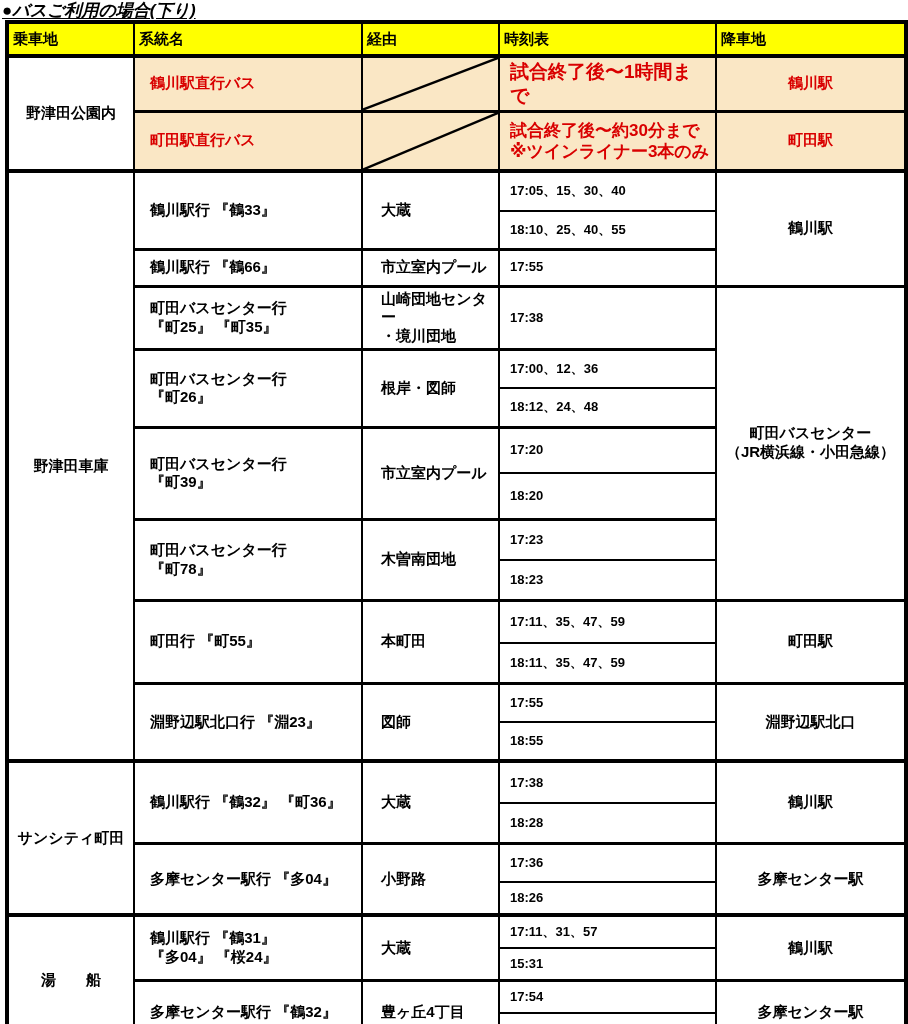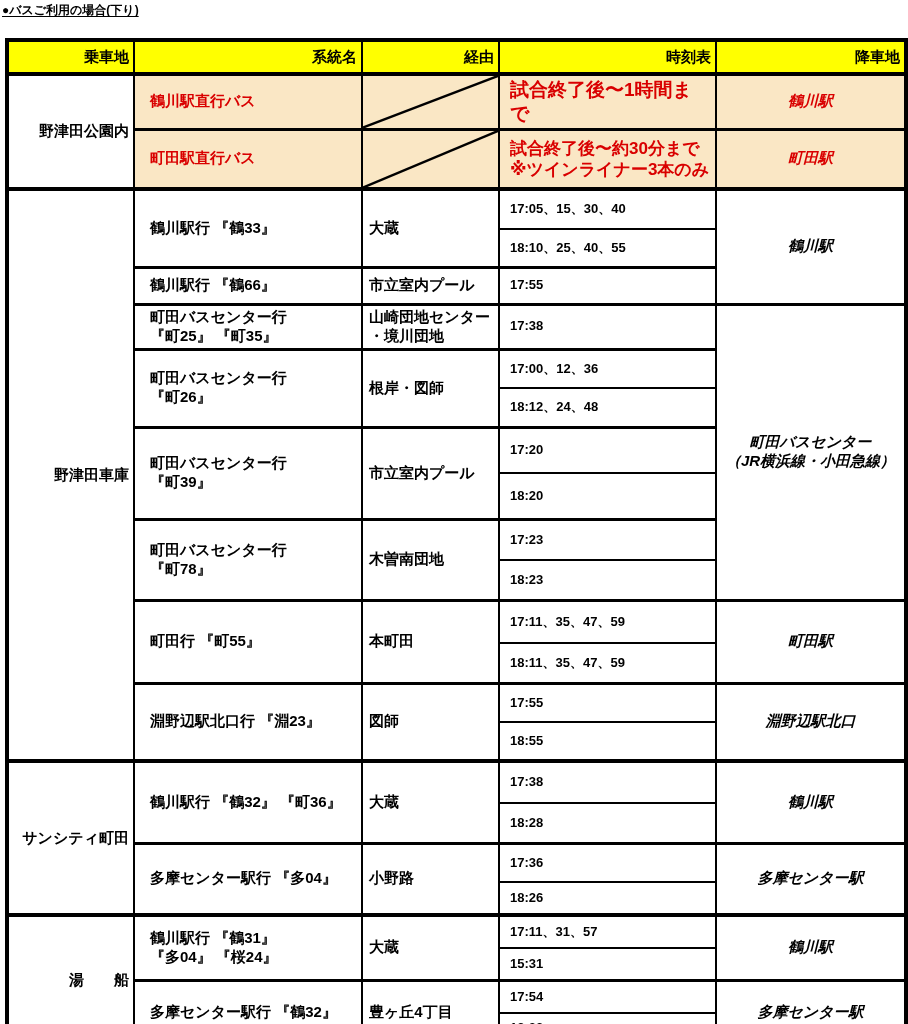--- a/index.html
+++ b/index.html
@@ -11,26 +11,27 @@
   *{box-sizing:border-box;}
   html,body{margin:0;padding:0;}
   body{
     width:908px;
     background:#ffffff;
     color:#000;
     font-family:"Liberation Sans","DejaVu Sans",sans-serif;
     font-weight:bold;
   }
   .title{
-    font-size:12px;
+    font-size:17px;
     line-height:19px;
-    padding:1px 0 18px 2px;
+    padding:1px 0 0 2px;
     text-decoration:underline;
     text-underline-offset:2px;
     white-space:nowrap;
+    font-style:italic;
   }
   table.timetable{
     border-collapse:collapse;
     table-layout:fixed;
     width:899px;
     margin-left:5px;
     border:4px solid var(--border);
   }
   col.c-boarding{width:127px;}
   col.c-route{width:228px;}
@@ -40,30 +41,30 @@
   th,td{
     border:2px solid var(--border);
     padding:2px 4px;
     font-size:15px;
     line-height:1.25;
     overflow:hidden;
     vertical-align:middle;
   }
   th{
     background:var(--header-bg);
-    text-align:right;
+    text-align:left;
     font-size:15px;
   }
   tr.section-start>td, tr.section-start>th{border-top:4px solid var(--border);}
   tr.route-start>td{border-top:3px solid var(--border);}
-  td.boarding{text-align:right;background:#fff;white-space:pre-line;}
+  td.boarding{text-align:center;background:#fff;white-space:pre-line;}
   td.route{text-align:left;padding-left:15px;white-space:pre-line;}
-  td.via{text-align:left;padding-left:6px;white-space:pre-line;}
+  td.via{text-align:left;padding-left:18px;white-space:pre-line;}
   td.time{text-align:left;padding-left:10px;font-size:13px;white-space:pre-line;}
-  td.alight{text-align:center;white-space:pre-line;font-style:italic;}
+  td.alight{text-align:center;white-space:pre-line;}
   .cream{background:var(--highlight-bg);}
   .red{color:var(--red);}
   td.diag{padding:0;position:relative;}
   td.diag svg{position:absolute;left:0;top:0;width:100%;height:100%;display:block;}
 </style>
 </head>
 <body>
 
 <div class="title">●バスご利用の場合(下り)</div>
 

